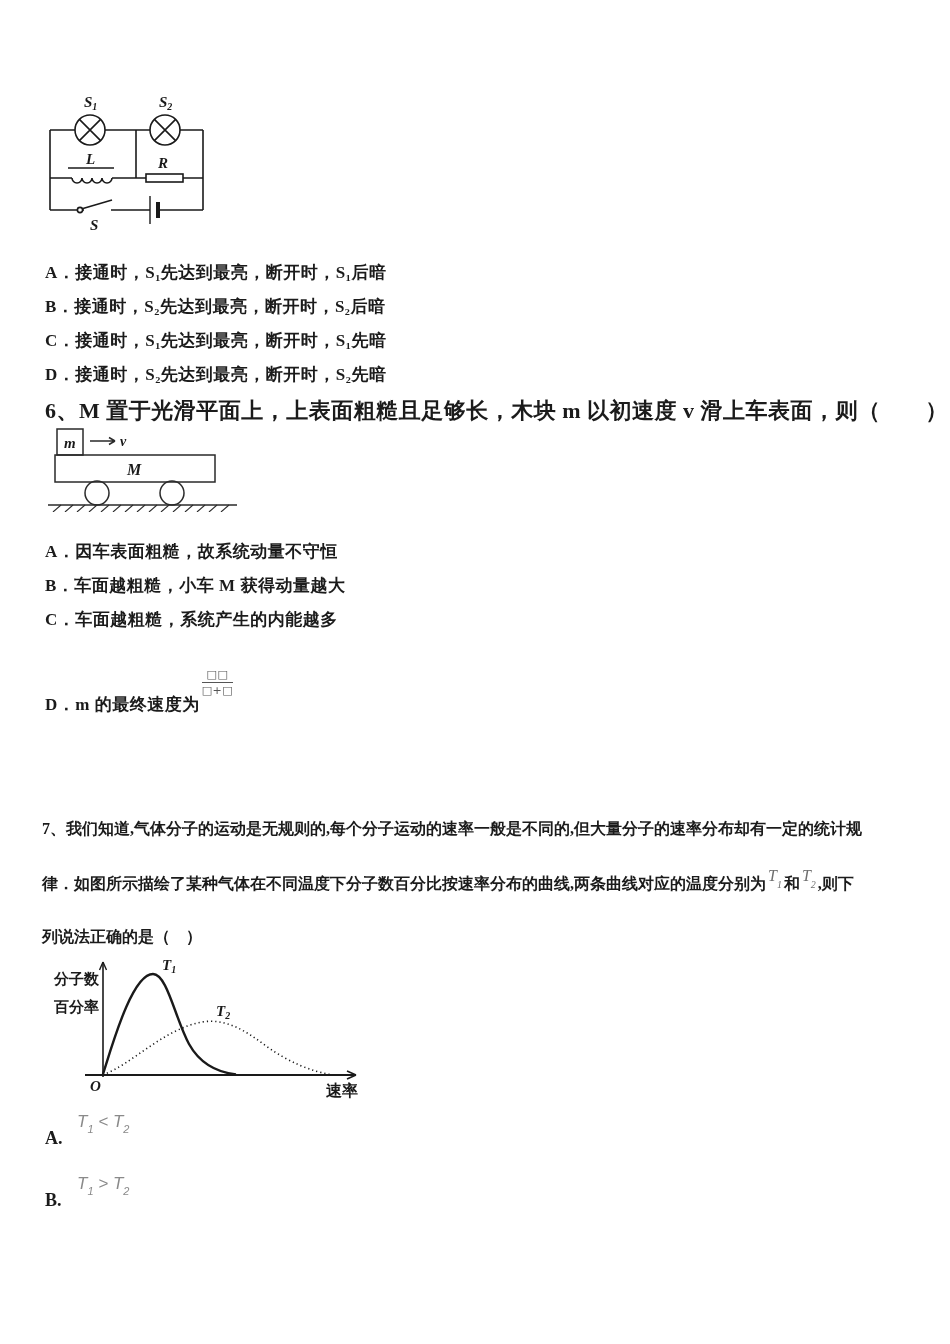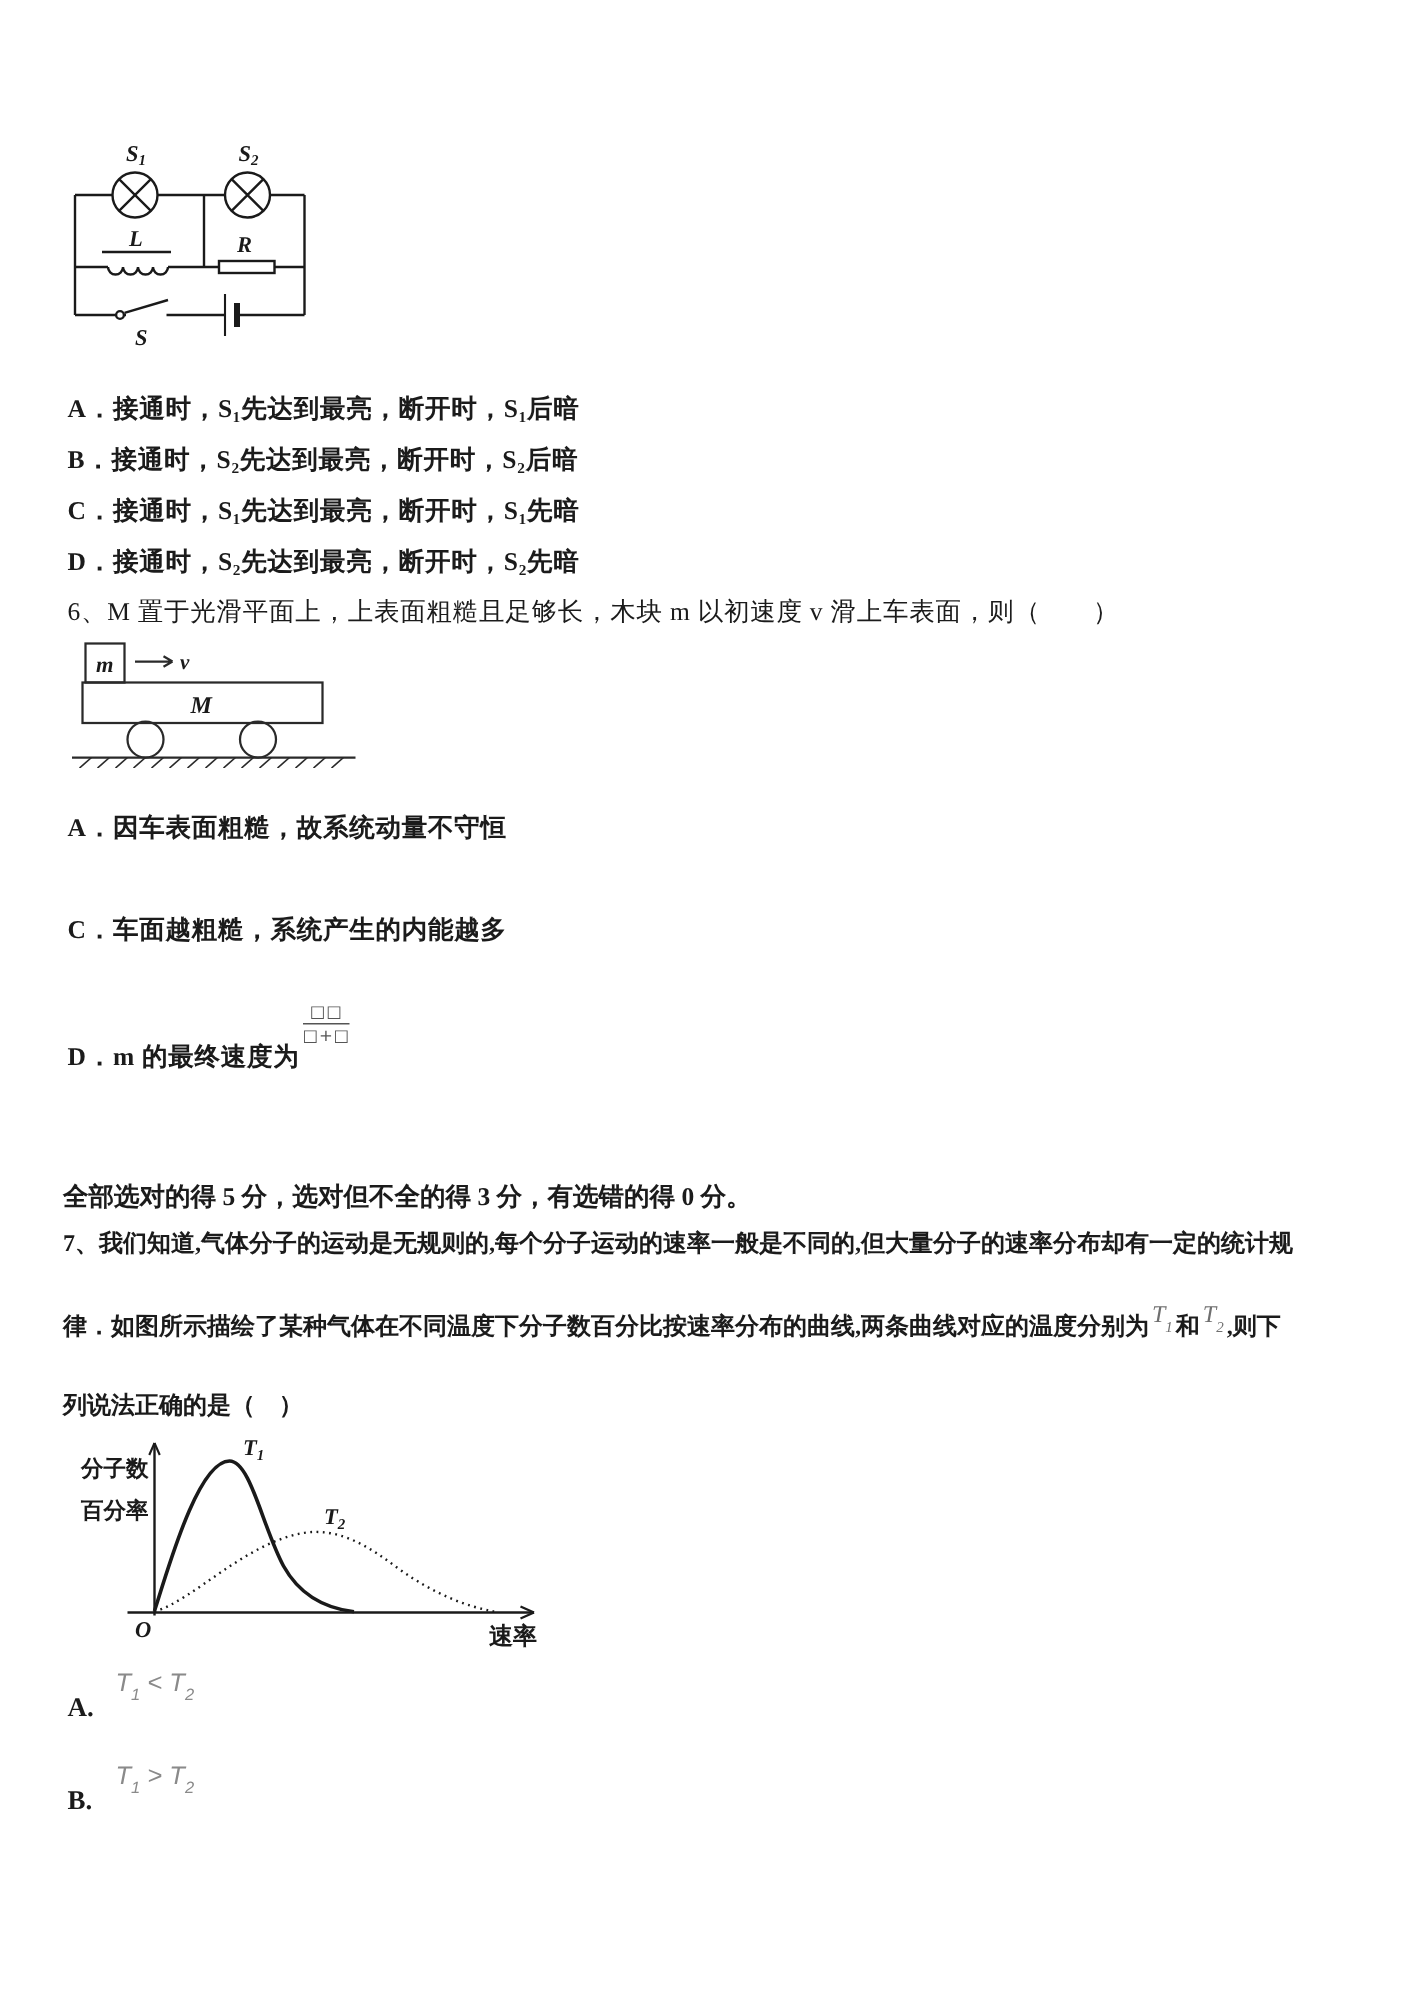--- a/index.html
+++ b/index.html
@@ -1,20 +1,20 @@
 <!DOCTYPE html>
 <html><head>
 <meta charset="utf-8">
 <style>
   html,body{margin:0;padding:0;background:#fff;}
   #page{position:relative;width:950px;height:1300px;background:#ffffff;overflow:hidden;
         font-family:"Liberation Serif","DejaVu Serif",serif;color:#1b1b1b;}
   .abs{position:absolute;}
   .optline{font-size:17px;font-weight:700;letter-spacing:.5px;white-space:nowrap;}
-  .stem{font-size:17px;font-weight:400;letter-spacing:.5px;white-space:nowrap;}
+  .stem{font-size:22px;font-weight:700;letter-spacing:.5px;white-space:nowrap;}
   .secline{font-size:17px;font-weight:700;letter-spacing:0;white-space:nowrap;}
   .qline{font-size:16px;font-weight:600;letter-spacing:0;white-space:nowrap;}
   .tsup{font-family:"Liberation Serif",serif;font-style:italic;font-weight:400;color:#6f6f6f;
         position:relative;top:-8px;font-size:16px;padding:0 2px;}
   .tsup sub{font-size:10px;font-style:italic;position:relative;top:3px;}
   .frac{display:inline-block;text-align:center;font-size:11px;line-height:1.2;
         vertical-align:16px;font-weight:400;color:#555;margin-left:2px;
         font-family:"DejaVu Sans",sans-serif;}
   .frac .num{display:block;border-bottom:1.3px solid #555;padding:0 2px 1px 2px;}
   .frac .den{display:block;padding-top:1px;}
@@ -97,26 +97,26 @@
       <path d="M45,17 L70,17 M70,17 L64,13.5 M70,17 L64,20.5"></path>
     </g>
     <g fill="#1a1a1a" font-family="Liberation Serif,serif" font-style="italic" font-weight="bold">
       <text x="19" y="24" font-size="15">m</text>
       <text x="75" y="22" font-size="14">v</text>
       <text x="82" y="51" font-size="16">M</text>
     </g>
   </svg>
 
   <div class="abs optline" style="left:45px;top:540px;">A．因车表面粗糙，故系统动量不守恒</div>
+  <div class="abs optline" style="left:45px;top:574px;">B．车面越粗糙，小车 M 获得动量越大</div>
   <div class="abs optline" style="left:45px;top:608px;">C．车面越粗糙，系统产生的内能越多</div>
   <div class="abs optline" style="left:45px;top:668px;">
     <span>D．m 的最终速度为</span><span class="frac"><span class="num">□□</span><span class="den">□+□</span></span>
   </div>
 
-  <div class="abs secline" style="left:42px;top:786px;">全部选对的得 5 分，选对但不全的得 3 分，有选错的得 0 分。</div>
 
   <div class="abs qline" style="left:42px;top:819px;">7、我们知道,气体分子的运动是无规则的,每个分子运动的速率一般是不同的,但大量分子的速率分布却有一定的统计规</div>
   <div class="abs qline" style="left:42px;top:874px;">
     <span>律．如图所示描绘了某种气体在不同温度下分子数百分比按速率分布的曲线,两条曲线对应的温度分别为</span><span class="tsup"><span>T</span><sub>1</sub></span><span>和</span><span class="tsup"><span>T</span><sub>2</sub></span><span>,则下</span>
   </div>
   <div class="abs qline" style="left:42px;top:927px;">列说法正确的是（　）</div>
 
   <svg class="abs" style="left:50px;top:950px;" width="340" height="152" viewBox="0 0 340 152">
     <g stroke="#1a1a1a" fill="none">
       <path d="M53,127 L53,12" stroke-width="1.6"></path>

